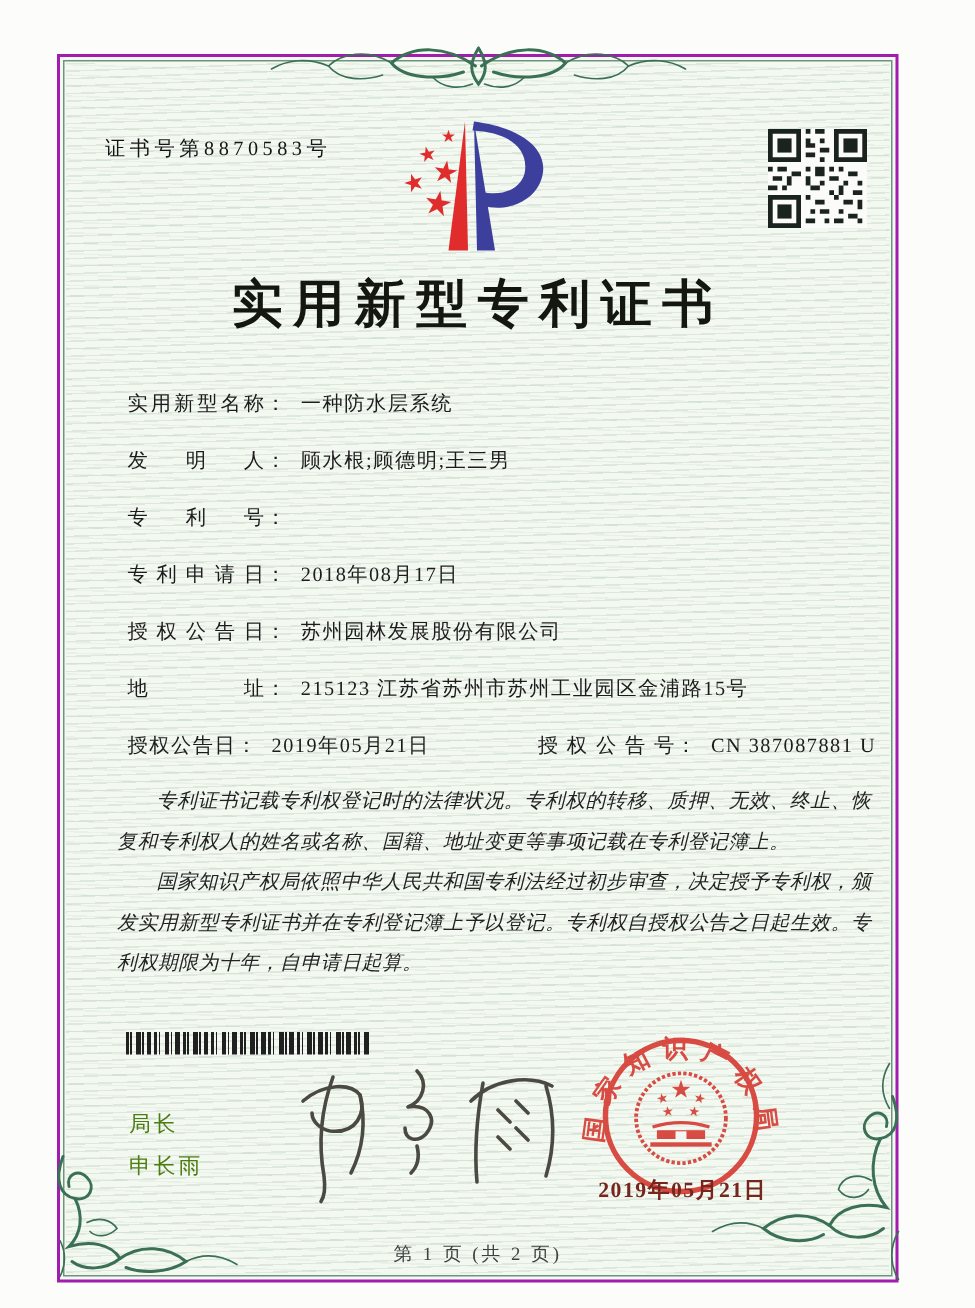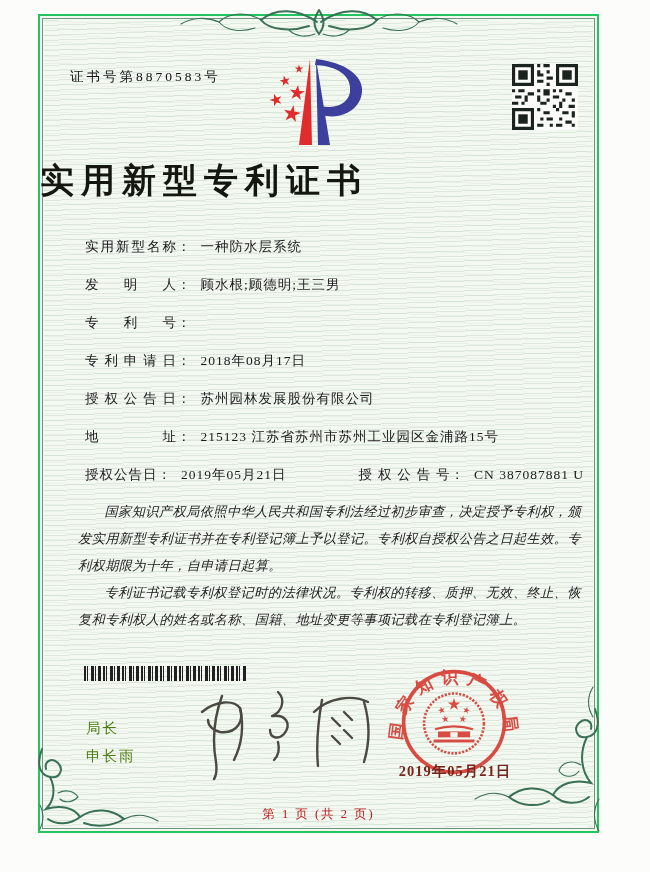--- a/index.html
+++ b/index.html
@@ -1,35 +1,35 @@
 <!DOCTYPE html>
 <html><head>
 <meta charset="utf-8">
 <style>
   html,body{margin:0;padding:0;background:#ffffff;}
   .page{position:relative;width:650px;height:872px;background:#fcfcfa;overflow:hidden;
         font-family:"Liberation Serif",serif;color:#1c1c1c;}
   
-  .frame{position:absolute;left:38px;top:14px;width:557px;height:815px;
-         border:2px solid #22c55e;background:#f3f8f1;text-decoration:underline;}
+  .frame{position:absolute;left:38px;top:36px;width:557px;height:815px;
+         border:2px solid #a21caf;background:#f3f8f1;text-decoration:underline;}
   .frame::before{content:"";position:absolute;inset:2px;border:1px solid #6e937d;pointer-events:none;}
   
   .guilloche{position:absolute;inset:4px;
      background:
        repeating-linear-gradient(178deg, rgba(110,150,120,.16) 0 1px, rgba(255,255,255,0) 1px 5px),
        repeating-linear-gradient(2deg, rgba(110,150,120,.08) 0 1px, rgba(255,255,255,0) 1px 7px);
   }
   .orn{position:absolute;pointer-events:none;}
   .orn path{fill:none;stroke:#3a7054;stroke-width:2;stroke-linecap:round;}
   .orn .thin{stroke-width:1.1;}
   
   .cert-no{position:absolute;left:30px;top:52px;font-size:13.5px;letter-spacing:3px;color:#141414;}
   .logo{position:absolute;left:212px;top:40px;width:130px;height:92px;}
   .qr{position:absolute;right:19px;top:48px;width:66px;height:66px;}
-  .title{position:absolute;left:0;top:142px;width:100%;
+  .title{position:absolute;left:0;top:142px;width:100%;text-align:center;
          font-size:34px;font-weight:700;letter-spacing:7px;color:#13170f;}
   
   .fields{position:absolute;left:45px;right:18px;top:220px;font-size:13.5px;}
   .frow{display:flex;align-items:baseline;line-height:22px;margin-bottom:16px;white-space:nowrap;}
   .flabel{display:inline-block;width:92px;text-align:justify;text-align-last:justify;letter-spacing:1px;}
   .fcolon{margin-right:10px;}
   .fvalue{letter-spacing:1px;}
   .grow2{margin-left:72px;display:flex;align-items:center;}
   
   .paras{position:absolute;left:38px;right:16px;top:482px;
@@ -45,21 +45,21 @@
         #202020 11px 12px, transparent 12px 14px,
         #202020 14px 17px, transparent 17px 19px);}
   .officer{position:absolute;left:46px;top:698px;font-size:14.5px;line-height:28px;
            font-family:"Liberation Sans",sans-serif;color:#4d7c0f;letter-spacing:2px;}
   .sig{position:absolute;left:146px;top:662px;width:200px;height:104px;}
   .sig path{fill:none;stroke:#4a4a42;stroke-width:2.4;stroke-linecap:round;stroke-linejoin:round;}
   .seal{position:absolute;left:341px;top:633px;width:146px;height:146px;opacity:.88;}
   .seal-date{position:absolute;left:350px;top:746px;width:130px;text-align:center;
              font-size:14.5px;font-weight:700;color:#76261c;letter-spacing:1px;}
   .footer{position:absolute;left:0;bottom:8px;width:100%;text-align:center;
-          font-size:12.5px;letter-spacing:2px;color:#b91c1c;}
+          font-size:12.5px;letter-spacing:2px;color:#404040;}
 </style>
 </head>
 <body>
 
 <div class="page">
 
   <div class="frame">
     <div class="guilloche"></div>
 
     <div class="cert-no">证书号第8870583号</div>
@@ -135,22 +135,22 @@
         <span class="fvalue">2019年05月21日</span>
         <span class="grow2">
           <span class="flabel">授权公告号</span>
             <span class="fcolon">：</span>
           <span class="fvalue">CN 387087881 U</span>
         </span>
       </div>
     </div>
 
     <div class="paras">
+      <p>专利证书记载专利权登记时的法律状况。专利权的转移、质押、无效、终止、恢复和专利权人的姓名或名称、国籍、地址变更等事项记载在专利登记簿上。</p>
       <p>国家知识产权局依照中华人民共和国专利法经过初步审查，决定授予专利权，颁发实用新型专利证书并在专利登记簿上予以登记。专利权自授权公告之日起生效。专利权期限为十年，自申请日起算。</p>
-      <p>专利证书记载专利权登记时的法律状况。专利权的转移、质押、无效、终止、恢复和专利权人的姓名或名称、国籍、地址变更等事项记载在专利登记簿上。</p>
     </div>
 
     <div class="barcode"></div>
 
     <div class="officer">
       <div>局长</div>
       <div>申长雨</div>
     </div>
 
     <svg class="sig" viewBox="0 0 200 104">

